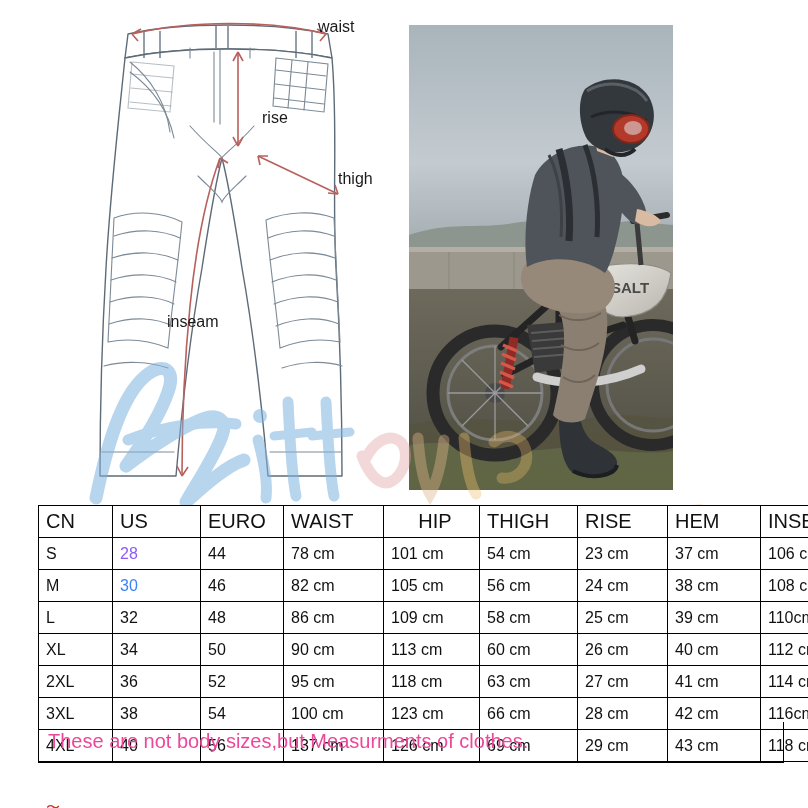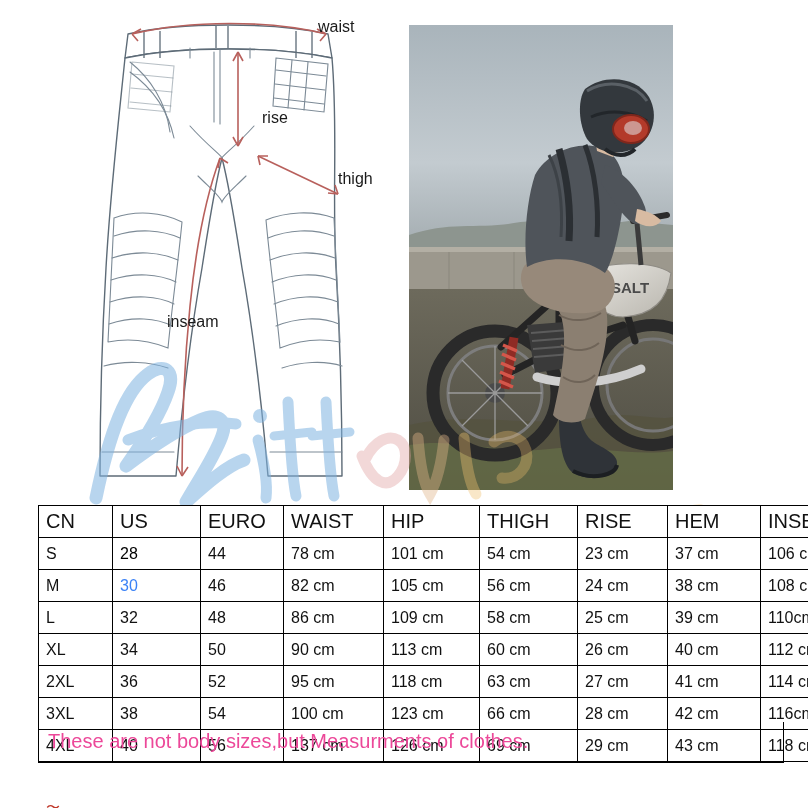--- a/index.html
+++ b/index.html
@@ -89,27 +89,27 @@
     text-align: left;
     font-family: "Liberation Sans", sans-serif;
     color: #111;
     background: #fff;
   }
   thead th { font-size: 20px; }
   .c-cn    { width: 66px; }
   .c-us    { width: 80px; }
   .c-euro  { width: 75px; margin-left: 20px; }
   .c-waist { width: 92px; }
-  .c-hip   { width: 88px; }
+  .c-hip   { width: 88px; text-align: center; }
   .c-thigh { width: 90px; }
   .c-rise  { width: 82px; }
   .c-hem   { width: 85px; }
   .c-insesm{ width: 88px; }
 
-  .hl-orange { color: #000000; }
+  .hl-orange { color: #8b5cf6; }
   .hl-red    { color: #3b82f6; }
 
   #notes {
     position: absolute;
     left: 38px; top: 722px;
     width: 746px;
     border: 1px solid #000;
     border-top: none;
     box-sizing: border-box;
     padding: 6px 10px 8px 9px;

